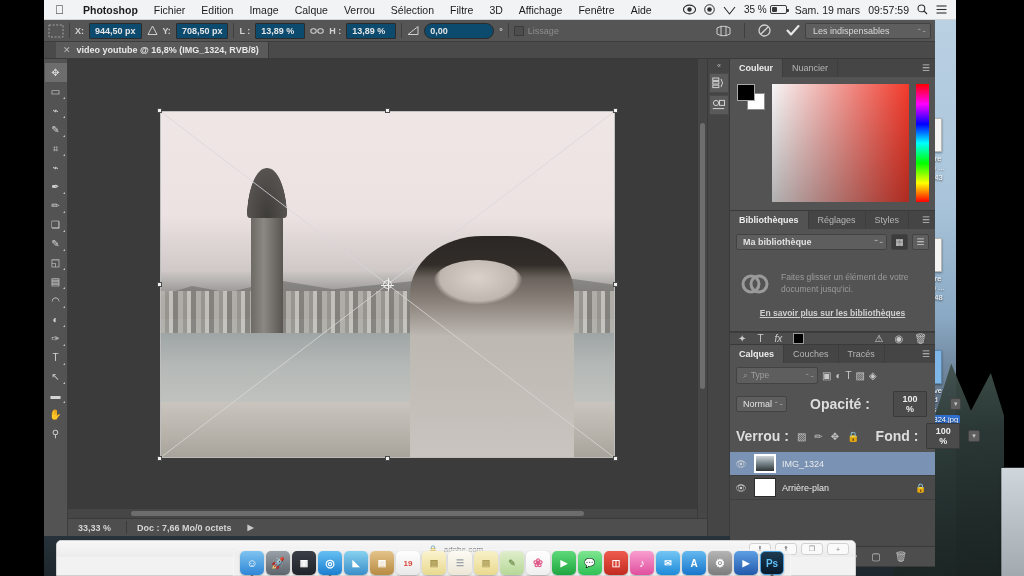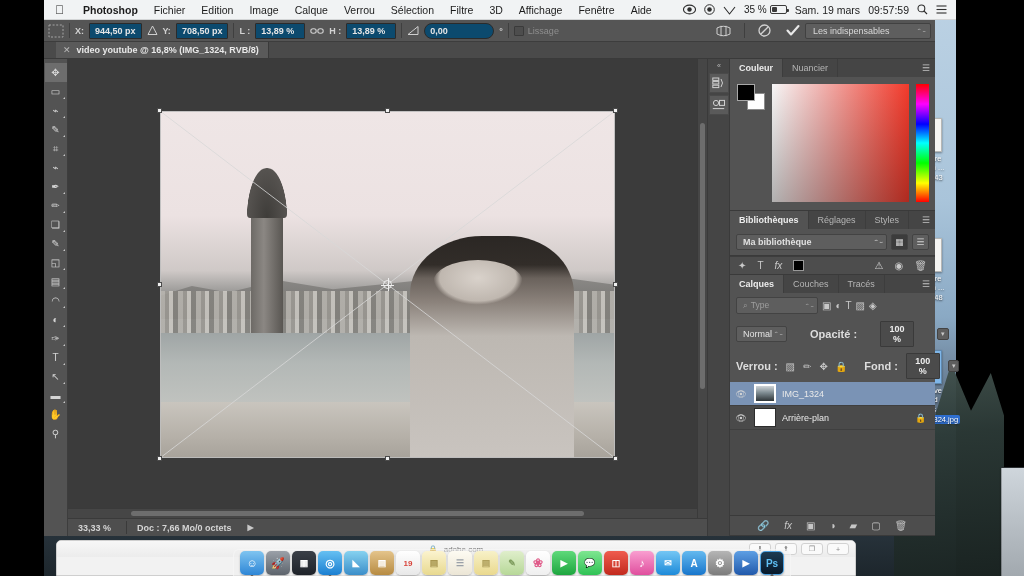--- a/index.html
+++ b/index.html
@@ -268,21 +268,21 @@
   .lay-filter { display:flex; align-items:center; gap:4px; padding:4px 6px; background:#535353;}
   .lay-type {
     background:#5e5e5e;border:1px solid #434343;border-radius:2px;color:#9f9f9f;font-size:8.5px;
     padding:2px 13px 2px 6px;width:82px;position:relative;
   }
   .lay-type::after{content:'⌃⌄';position:absolute;right:3px;top:50%;transform:translateY(-50%) scaleY(.62);font-size:7px;color:#b3b3b3;letter-spacing:-1px;}
   .lay-fi { color:#c8c8c8; font-size:10px; }
   .lay-modes { display:flex; align-items:center; gap:23px; padding:3px 6px; background:#535353;}
   .mode-select{flex:1;background:#5e5e5e;border:1px solid #434343;border-radius:2px;color:#e2e2e2;font-size:9px;padding:2px 14px 2px 6px;position:relative;}
   .mode-select::after{content:'⌃⌄';position:absolute;right:3px;top:50%;transform:translateY(-50%) scaleY(.62);font-size:7px;color:#c3c3c3;letter-spacing:-1px;}
-  .lab { color:#ddd; font-size:11px; font-weight:bold; white-space:nowrap;text-align:center;}
+  .lab { color:#ddd; font-size:14px; font-weight:bold; white-space:nowrap;text-align:center;}
   .numfield{background:#4b4b4b;border:1px solid #3a3a3a;color:#ededed;font-size:9px;font-weight:bold;padding:2px 4px;min-width:34px;text-align:center;border-radius:1px;}
   .stepper{color:#c7c7c7;font-size:7px;border:1px solid #434343;background:#5e5e5e;border-radius:2px;padding:1px 3px;}
   .lay-lock { display:flex; align-items:center; gap:8px; padding:3px 6px; background:#535353;}
   .lay-lock .li { color:#c6c6c6; font-size:10px; }
 
   .layer-list { background:#4a4a4a; }
   .layer-row { display:flex; align-items:center; height:24px; border-bottom:1px solid #3f3f3f; padding-left:4px; gap:6px;}
   .layer-row.sel { background:#7a93b5; }
   .layer-row .eye { width:14px; color:#d6d6d6; font-size:9px; text-align:center;}
   .layer-thumb { width:22px; height:19px; background:#fff; border:1px solid #2c2c2c; flex:none;}
@@ -605,20 +605,34 @@
             <div class="ptab active">Bibliothèques</div>
             <div class="ptab">Réglages</div>
             <div class="ptab">Styles</div>
             <div class="pmenu">☰</div>
           </div>
           <div class="lib-row">
             <div class="lib-select">Ma bibliothèque</div>
             <div class="lib-vbtn on">▦</div>
             <div class="lib-vbtn">☰</div>
           </div>
+          <div class="lib-empty">
+            <div class="lib-inner">
+              <span class="cc-logo">
+                <svg width="32" height="26" viewBox="0 0 32 26">
+                  <g fill="none" stroke="#9a9a9a" stroke-width="3">
+                    <path d="M12 5 a8 8 0 1 0 0 16 a8 8 0 0 0 0 -16"></path>
+                    <path d="M20 5 a8 8 0 1 1 0 16 a8 8 0 0 1 0 -16"></path>
+                  </g>
+                </svg>
+              </span>
+              <span class="lib-text">Faites glisser un élément de votre document jusqu'ici.</span>
+            </div>
+            <a class="lib-link">En savoir plus sur les bibliothèques</a>
+          </div>
         </div>
 
         <div class="adj-strip">
           <span class="ai">✦</span>
           <span class="ai">T</span>
           <span class="ai" style="font-style:italic;">fx</span>
           <span class="blk"></span>
           <span class="spacer"></span>
           <span class="ai">⚠</span>
           <span class="ai">◉</span>

